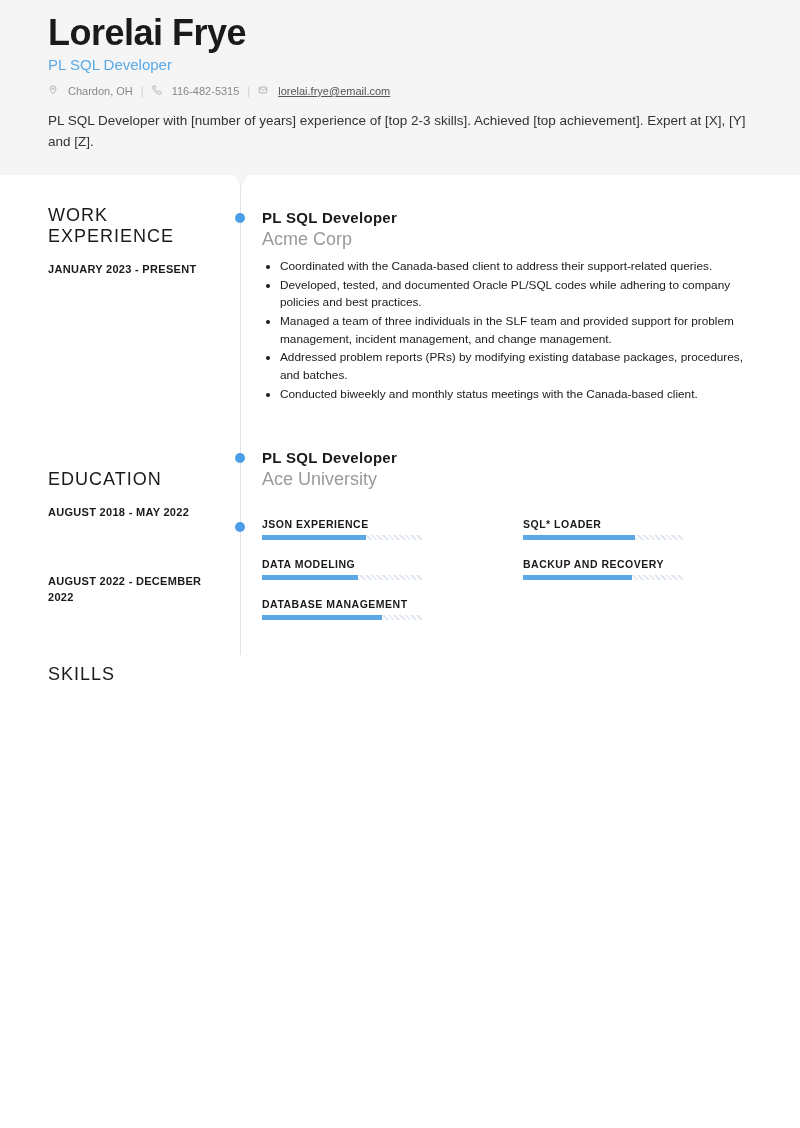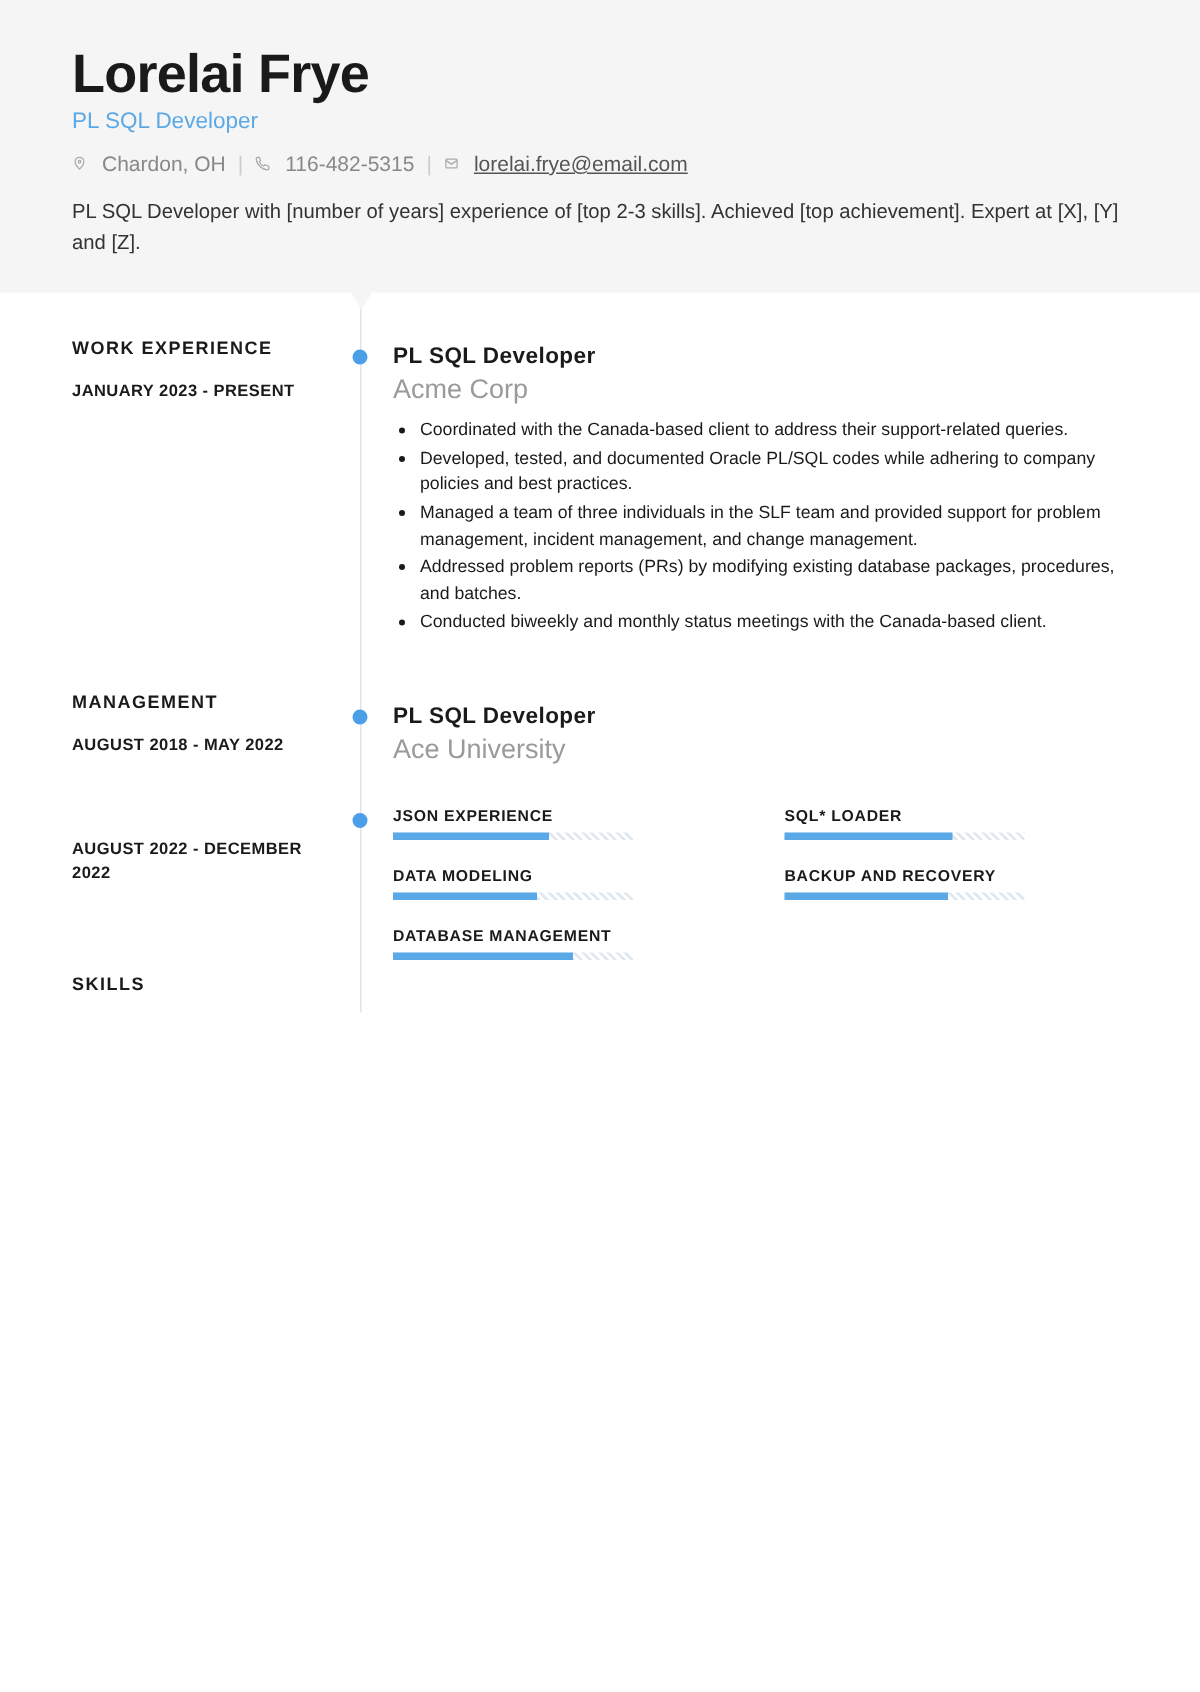--- a/index.html
+++ b/index.html
@@ -1,30 +1,30 @@
 <!DOCTYPE html>
 <html><head>
 <meta charset="utf-8">
 <style>
 *{margin:0;padding:0;box-sizing:border-box}
 body{font-family:'Segoe UI',Arial,sans-serif;background:#fff;width:800px;height:1128px;overflow:hidden;color:#1a1a1a}
-.header{background:#f5f5f5;padding:28px 48px 22px 48px}
+.header{background:#f5f5f5;padding:12px 48px 22px 48px}
 .name{font-size:36px;font-weight:700;letter-spacing:-0.5px;margin-bottom:2px}
 .title{color:#5aa9e6;font-size:15px;margin-bottom:12px}
-.contact{font-size:14px;color:#888;display:flex;align-items:flex-start;gap:8px}
+.contact{font-size:11px;color:#888;display:flex;align-items:flex-end;gap:8px}
 .contact .sep{color:#ccc}
 .contact a{color:#555;text-decoration:underline}
 .icon-sm{display:inline-flex;width:10px;height:10px;margin-right:2px}
 .summary{font-size:13.5px;color:#333;margin-top:14px;line-height:1.55}
 .body{display:flex;position:relative}
 .left{width:240px;padding:30px 18px 0 48px}
 .right{flex:1;padding:34px 48px 0 22px;position:relative}
 .divider-line{position:absolute;left:240px;top:0;bottom:0;width:1px;background:#e3e3e3;height:480px}
 .notch{position:absolute;left:234px;top:0;width:14px;height:12px;background:#f5f5f5;clip-path:polygon(0 0, 100% 0, 50% 100%)}
-.section-label{font-size:12px;font-weight:700;letter-spacing:1px;margin-bottom:14px}
+.section-label{font-size:18px;font-weight:400;letter-spacing:1px;margin-bottom:14px}
 .date{font-size:11px;font-weight:700;letter-spacing:0.3px;line-height:1.5}
 .entry{position:relative;margin-bottom:28px}
 .dot{position:absolute;left:-27px;top:4px;width:10px;height:10px;border-radius:50%;background:#4a9fe8}
 .entry-title{font-size:15px;font-weight:700;margin-bottom:3px;letter-spacing:0.3px}
 .entry-sub{font-size:18px;color:#9a9a9a;margin-bottom:8px}
 .entry ul{list-style:disc;padding-left:18px}
 .entry li{font-size:11.8px;line-height:1.5;margin-bottom:1px}
 .left-block{margin-bottom:58px}
 .left-block.edu{margin-bottom:18px}
 .left-block.edu2{}
@@ -66,21 +66,21 @@
   <div class="divider-line"></div>
   <div class="notch"></div>
 
   <div class="left">
     <div class="section-label">WORK EXPERIENCE</div>
     <div class="left-block">
       <div class="date">JANUARY 2023 - PRESENT</div>
       <div class="spacer-exp"></div>
     </div>
 
-    <div class="section-label">MANAGEMENT</div>
+    <div class="section-label">EDUCATION</div>
     <div class="left-block edu">
       <div class="date">AUGUST 2018 - MAY 2022</div>
       <div class="spacer-edu"></div>
     </div>
     <div class="left-block edu2">
       <div class="date">AUGUST 2022 - DECEMBER 2022</div>
     </div>
 
     <div class="section-label">SKILLS</div>
   </div>

